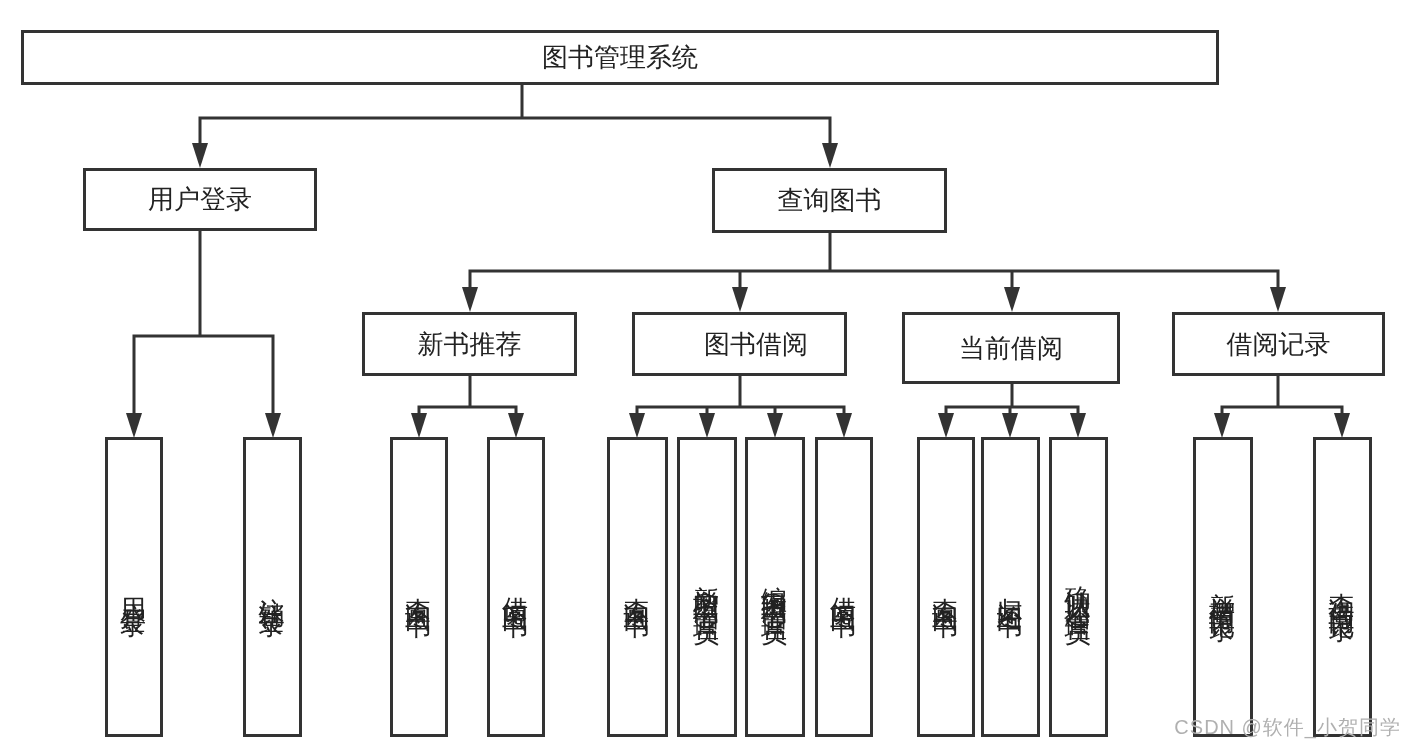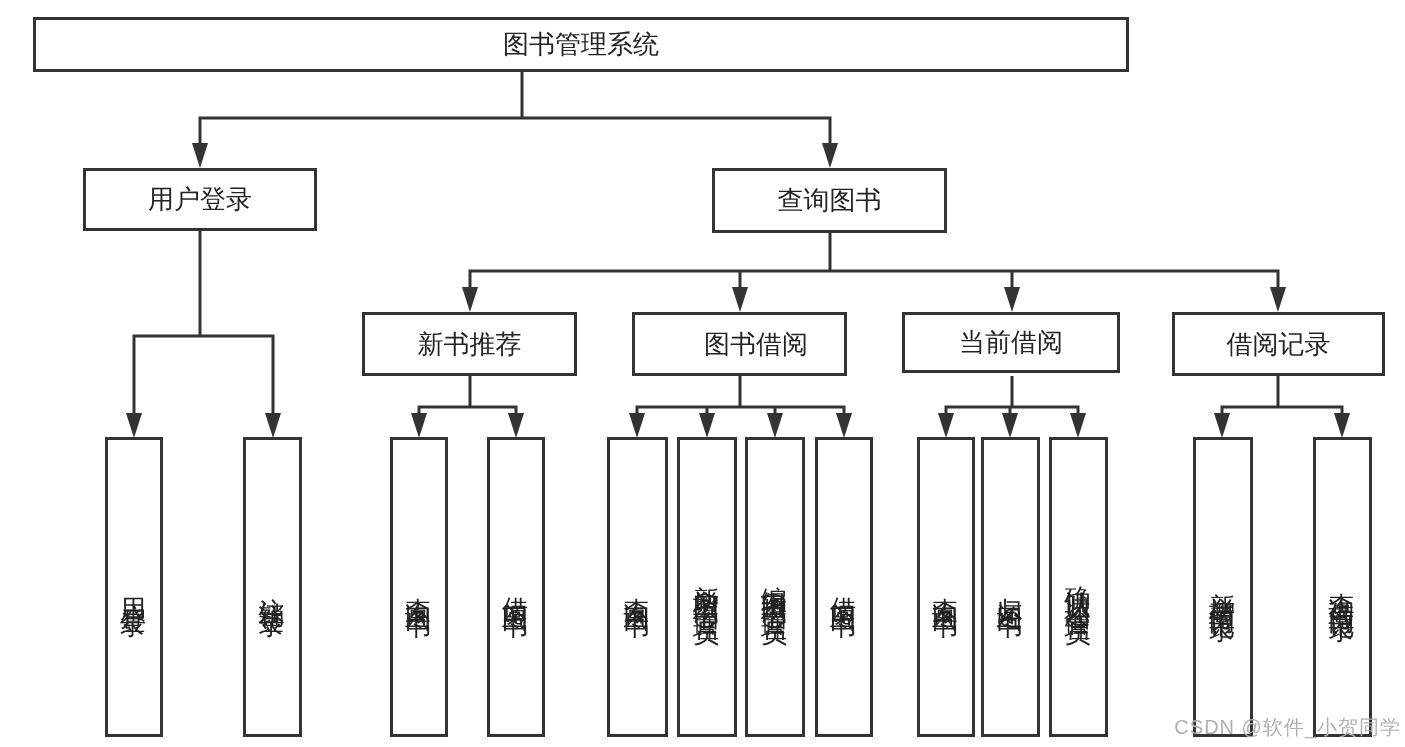--- a/index.html
+++ b/index.html
@@ -29,26 +29,26 @@
     font-size: 26px;
     white-space: nowrap;
     z-index: 2;
   }
   .vbox {
     writing-mode: vertical-rl;
     letter-spacing: 5px;
     top: 437px;
     height: 300px;
   }
-  #node-root      { left: 21px;   top: 17px;  width: 1096px; height: 55px; margin-left: 12px; }
+  #node-root      { left: 21px;   top: 30px;  width: 1198px; height: 55px; }
   #node-login     { left: 83px;   top: 168px; width: 234px;  height: 63px; }
   #node-bookmgmt  { left: 712px;  top: 168px; width: 235px;  height: 65px; }
   #node-newbook   { left: 362px;  top: 312px; width: 215px;  height: 64px; text-align: right; }
   #node-bookborrow{ left: 632px;  top: 312px; width: 215px;  height: 64px; padding-left: 33px; }
-  #node-current   { left: 902px;  top: 312px; width: 218px;  height: 61px; }
+  #node-current   { left: 902px;  top: 312px; width: 218px;  height: 72px; }
   #node-records   { left: 1172px; top: 312px; width: 213px;  height: 64px; }
   #leaf-user-login      { left: 105px;  width: 58px; }
   #leaf-logout          { left: 243px;  width: 59px; }
   #leaf-nb-query        { left: 390px;  width: 58px; }
   #leaf-nb-borrow       { left: 487px;  width: 58px; }
   #leaf-bb-query        { left: 607px;  width: 61px; }
   #leaf-bb-add          { left: 677px;  width: 60px; }
   #leaf-bb-edit         { left: 745px;  width: 60px; }
   #leaf-bb-borrow       { left: 815px;  width: 58px; }
   #leaf-cb-query        { left: 917px;  width: 58px; }

